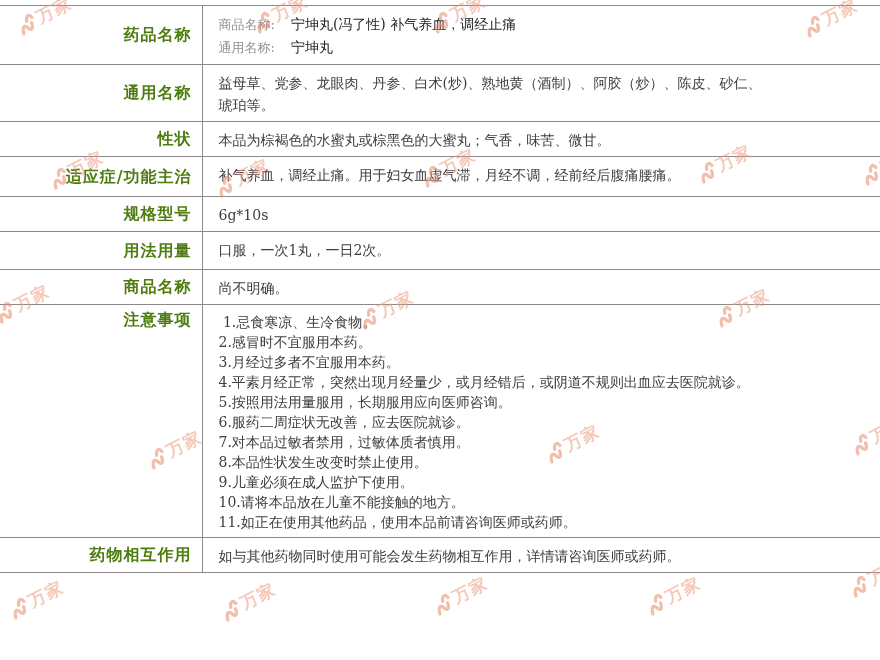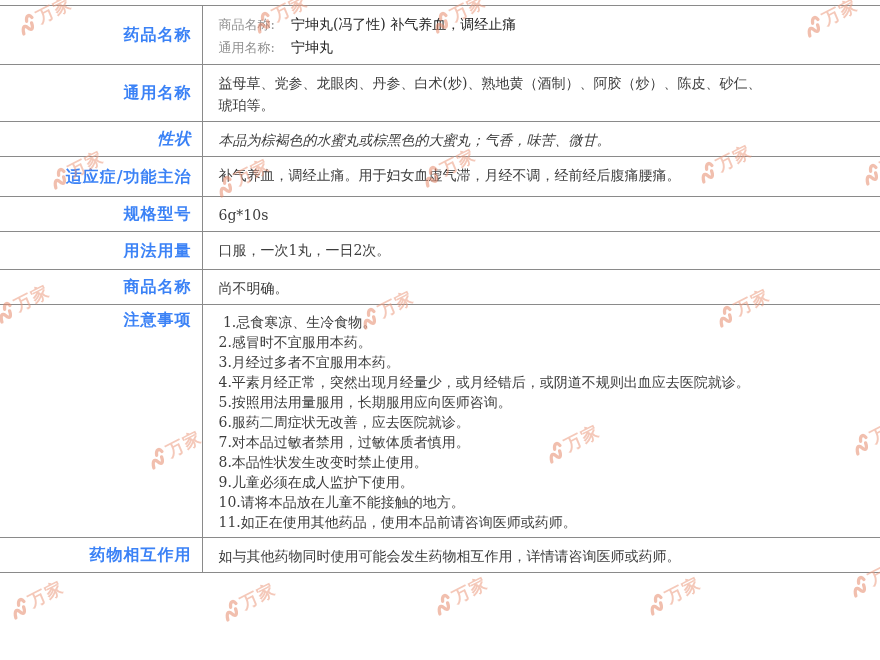--- a/index.html
+++ b/index.html
@@ -17,21 +17,21 @@
     border-top:1px solid #8a8a8a;
     border-bottom:1px solid #8a8a8a;
   }
   .drug-table col.c-label{width:202px;}
   .drug-table tr{border-top:1px solid #8a8a8a;}
   .drug-table th.label{
     border-right:1px solid #8a8a8a;
     text-align:right;
     vertical-align:middle;
     padding:4px 10px 4px 64px;
-    font-size:16px;font-weight:bold;color:#3b82f6;
+    font-size:16px;font-weight:bold;color:#4d7c0f;
     letter-spacing:1px;line-height:22px;
   }
   .drug-table th.label.va-top{vertical-align:top;padding-top:4px;}
   .drug-table td.content{
     vertical-align:top;
     padding:7px 12px 5px 16px;
     font-size:14px;color:#3d3d3d;line-height:22px;
   }
   .cell-text{white-space:pre-wrap;}
   .w-limit{max-width:552px;}
@@ -69,21 +69,21 @@
             <div class="field-line"><span class="field-key">商品名称:</span><span class="field-value">宁坤丸(冯了性) 补气养血，调经止痛</span></div>
             <div class="field-line"><span class="field-key">通用名称:</span><span class="field-value">宁坤丸</span></div>
           </td>
         </tr>
         <tr style="height: 51px;">
           <th class="label">通用名称</th>
           <td class="content">
             <div class="cell-text w-limit">益母草、党参、龙眼肉、丹参、白术(炒)、熟地黄（酒制）、阿胶（炒）、陈皮、砂仁、琥珀等。</div>
           </td>
         </tr>
-        <tr style="height: 31px; font-style: italic;">
+        <tr style="height: 31px;">
           <th class="label">性状</th>
           <td class="content">
             <div class="cell-text">本品为棕褐色的水蜜丸或棕黑色的大蜜丸；气香，味苦、微甘。</div>
           </td>
         </tr>
         <tr style="height: 40px;">
           <th class="label">适应症/功能主治</th>
           <td class="content">
             <div class="cell-text">补气养血，调经止痛。用于妇女血虚气滞，月经不调，经前经后腹痛腰痛。</div>
           </td>

